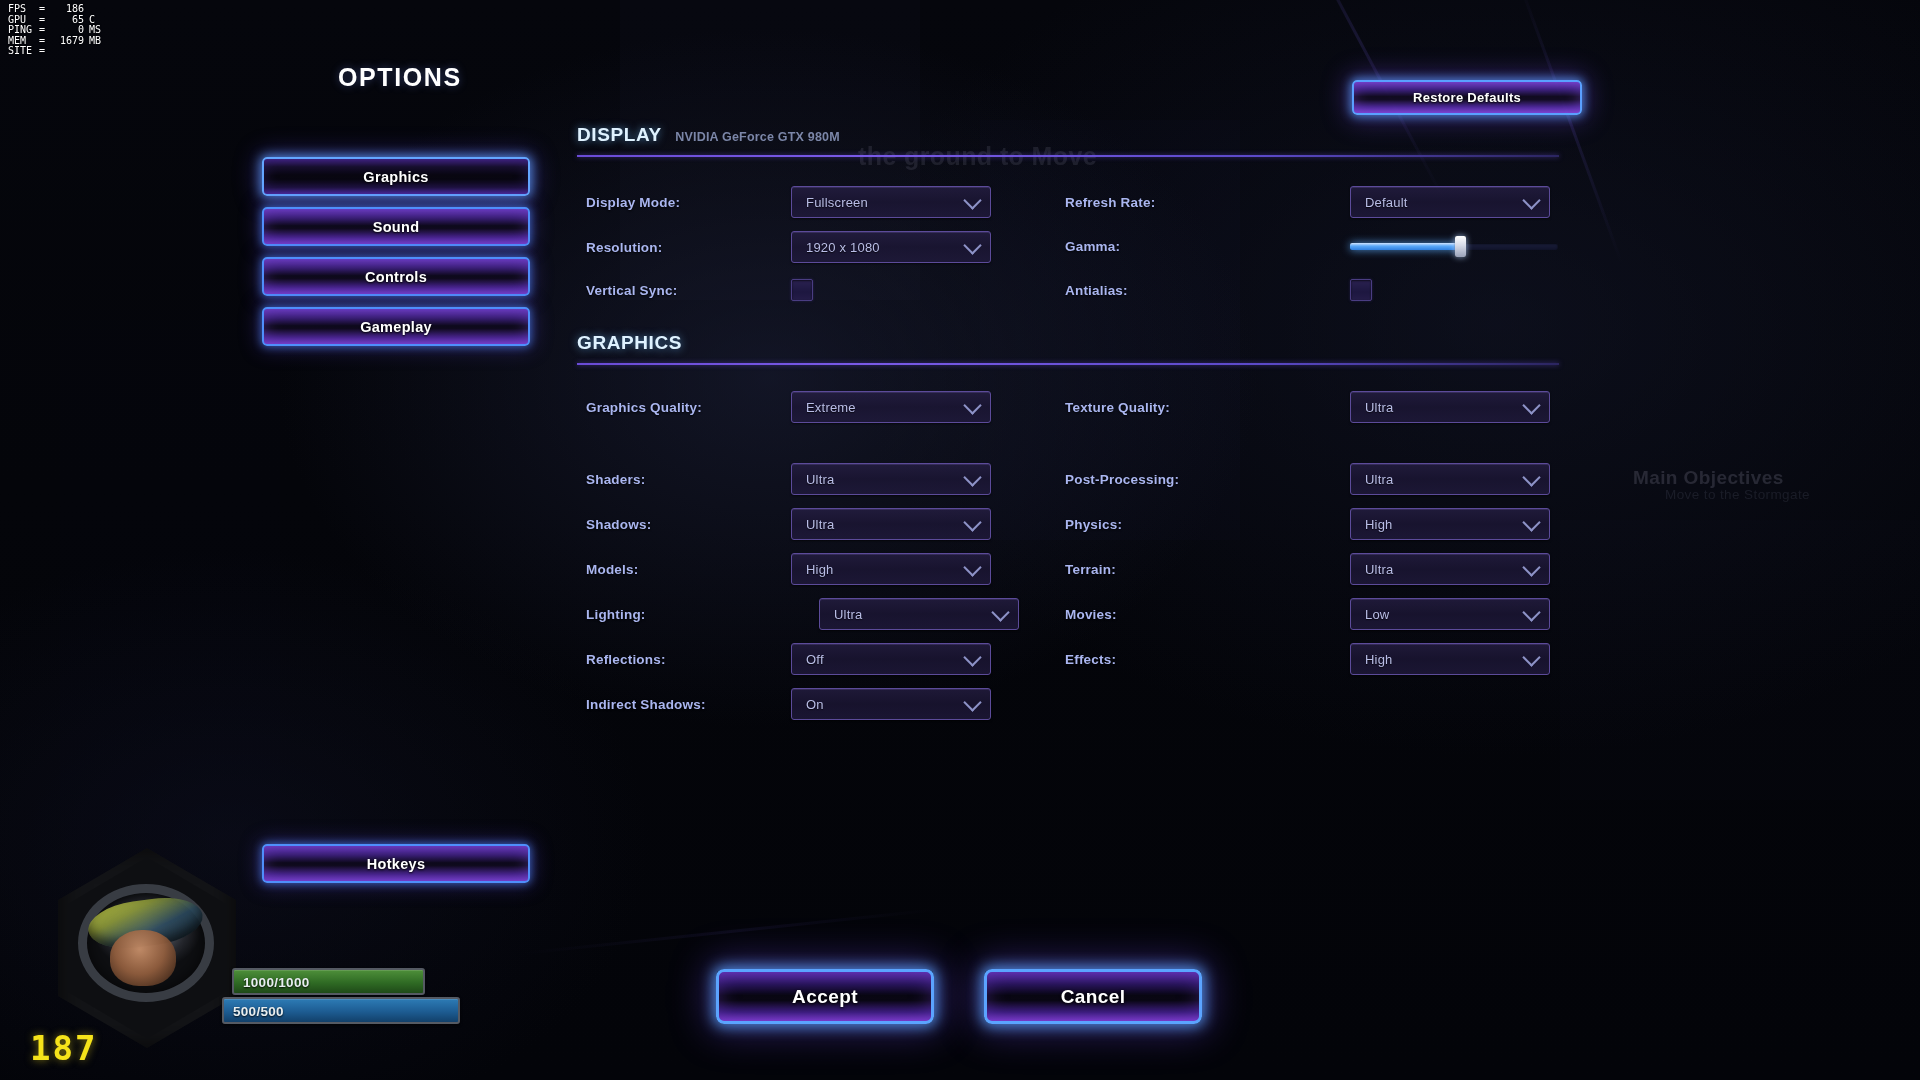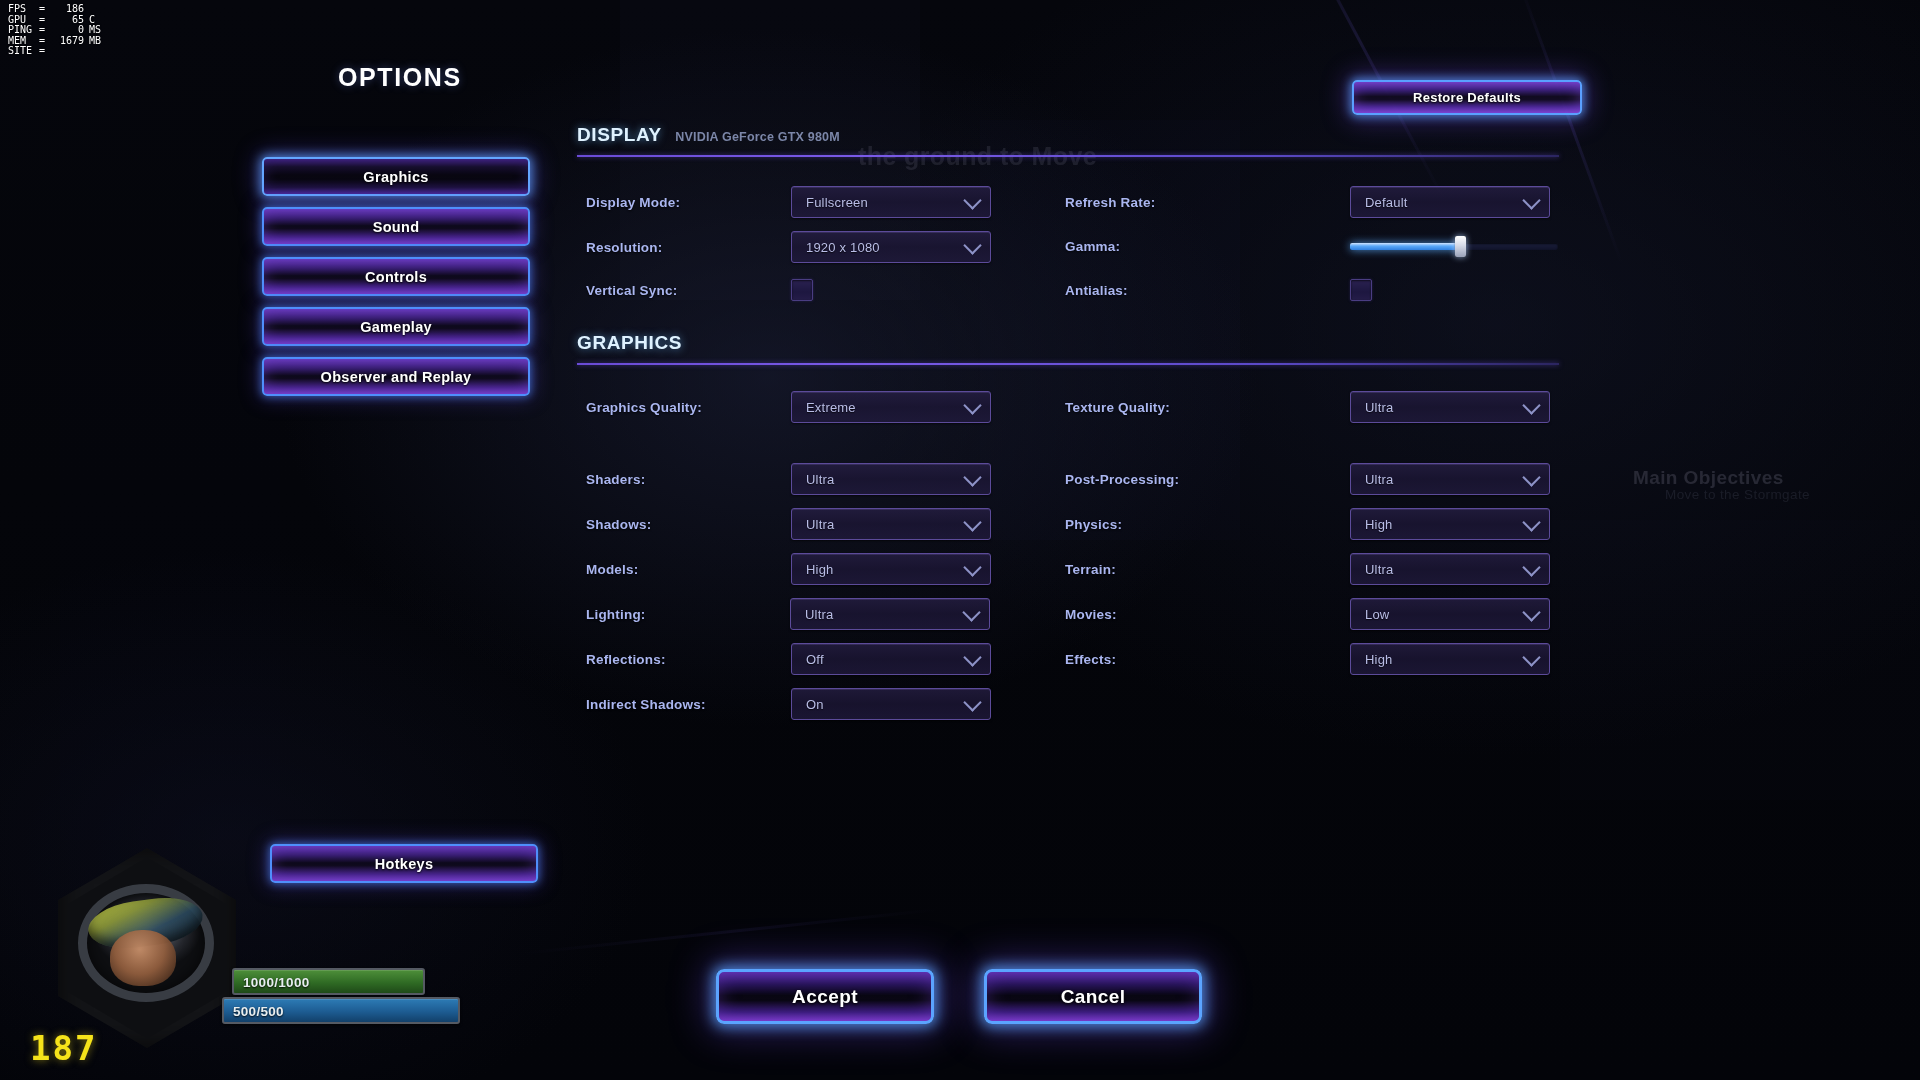--- a/index.html
+++ b/index.html
@@ -77,21 +77,21 @@
     background:
       linear-gradient(180deg, rgba(64,32,130,.95) 0%, rgba(22,14,44,.96) 22%,
                       rgba(8,6,16,.98) 48%, rgba(9,7,18,.98) 58%,
                       rgba(30,18,62,.95) 82%, rgba(78,40,160,.95) 100%);
     border-color:#63a6ff;
     box-shadow:
       0 0 11px 2px rgba(96,160,255,.78),
       0 0 24px 4px rgba(80,60,200,.42),
       inset 0 0 14px rgba(60,40,130,.5);
   }
-  #hotkeys-btn{ position:absolute; left:270px; top:844px; z-index:20; }
+  #hotkeys-btn{ position:absolute; left:262px; top:844px; z-index:20; }
 
   
   #restore-defaults{
     position:absolute; left:1352px; top:80px; width:230px; height:35px;
     border-radius:5px; cursor:pointer; z-index:20;
     border:2px solid #5aa0ff;
     background:
       linear-gradient(180deg, rgba(112,60,200,.95) 0%, rgba(60,32,128,.93) 24%,
                       rgba(16,11,30,.96) 47%, rgba(18,12,34,.96) 57%,
                       rgba(74,38,150,.93) 80%, rgba(128,68,215,.95) 100%);
@@ -309,23 +309,20 @@
     </div>
     <div class="nav-btn">
       <span class="lbl">Sound</span>
     </div>
     <div class="nav-btn">
       <span class="lbl">Controls</span>
     </div>
     <div class="nav-btn">
       <span class="lbl">Gameplay</span>
     </div>
-    <div class="nav-btn">
-      <span class="lbl">Observer and Replay</span>
-    </div>
   </div>
 
   <div class="nav-btn" id="hotkeys-btn">
     <span class="lbl">Hotkeys</span>
   </div>
 
   <div id="restore-defaults">
     <span class="lbl">Restore Defaults</span>
   </div>
 
@@ -418,21 +415,21 @@
     </div>
   </div>
   <div class="row" style="left:586px;top:553px;">
     <span class="fld-label" style="width:205px;">Models:</span>
     <div class="dropdown">
       <span class="dval">High</span>
       <span class="chev"></span>
     </div>
   </div>
   <div class="row" style="left:586px;top:598px;">
-    <span class="fld-label" style="width:204px;">Lighting:</span>
+    <span class="fld-label" style="width:233px;">Lighting:</span>
     <div class="dropdown">
       <span class="dval">Ultra</span>
       <span class="chev"></span>
     </div>
   </div>
   <div class="row" style="left:586px;top:643px;">
     <span class="fld-label" style="width:205px;">Reflections:</span>
     <div class="dropdown">
       <span class="dval">Off</span>
       <span class="chev"></span>

